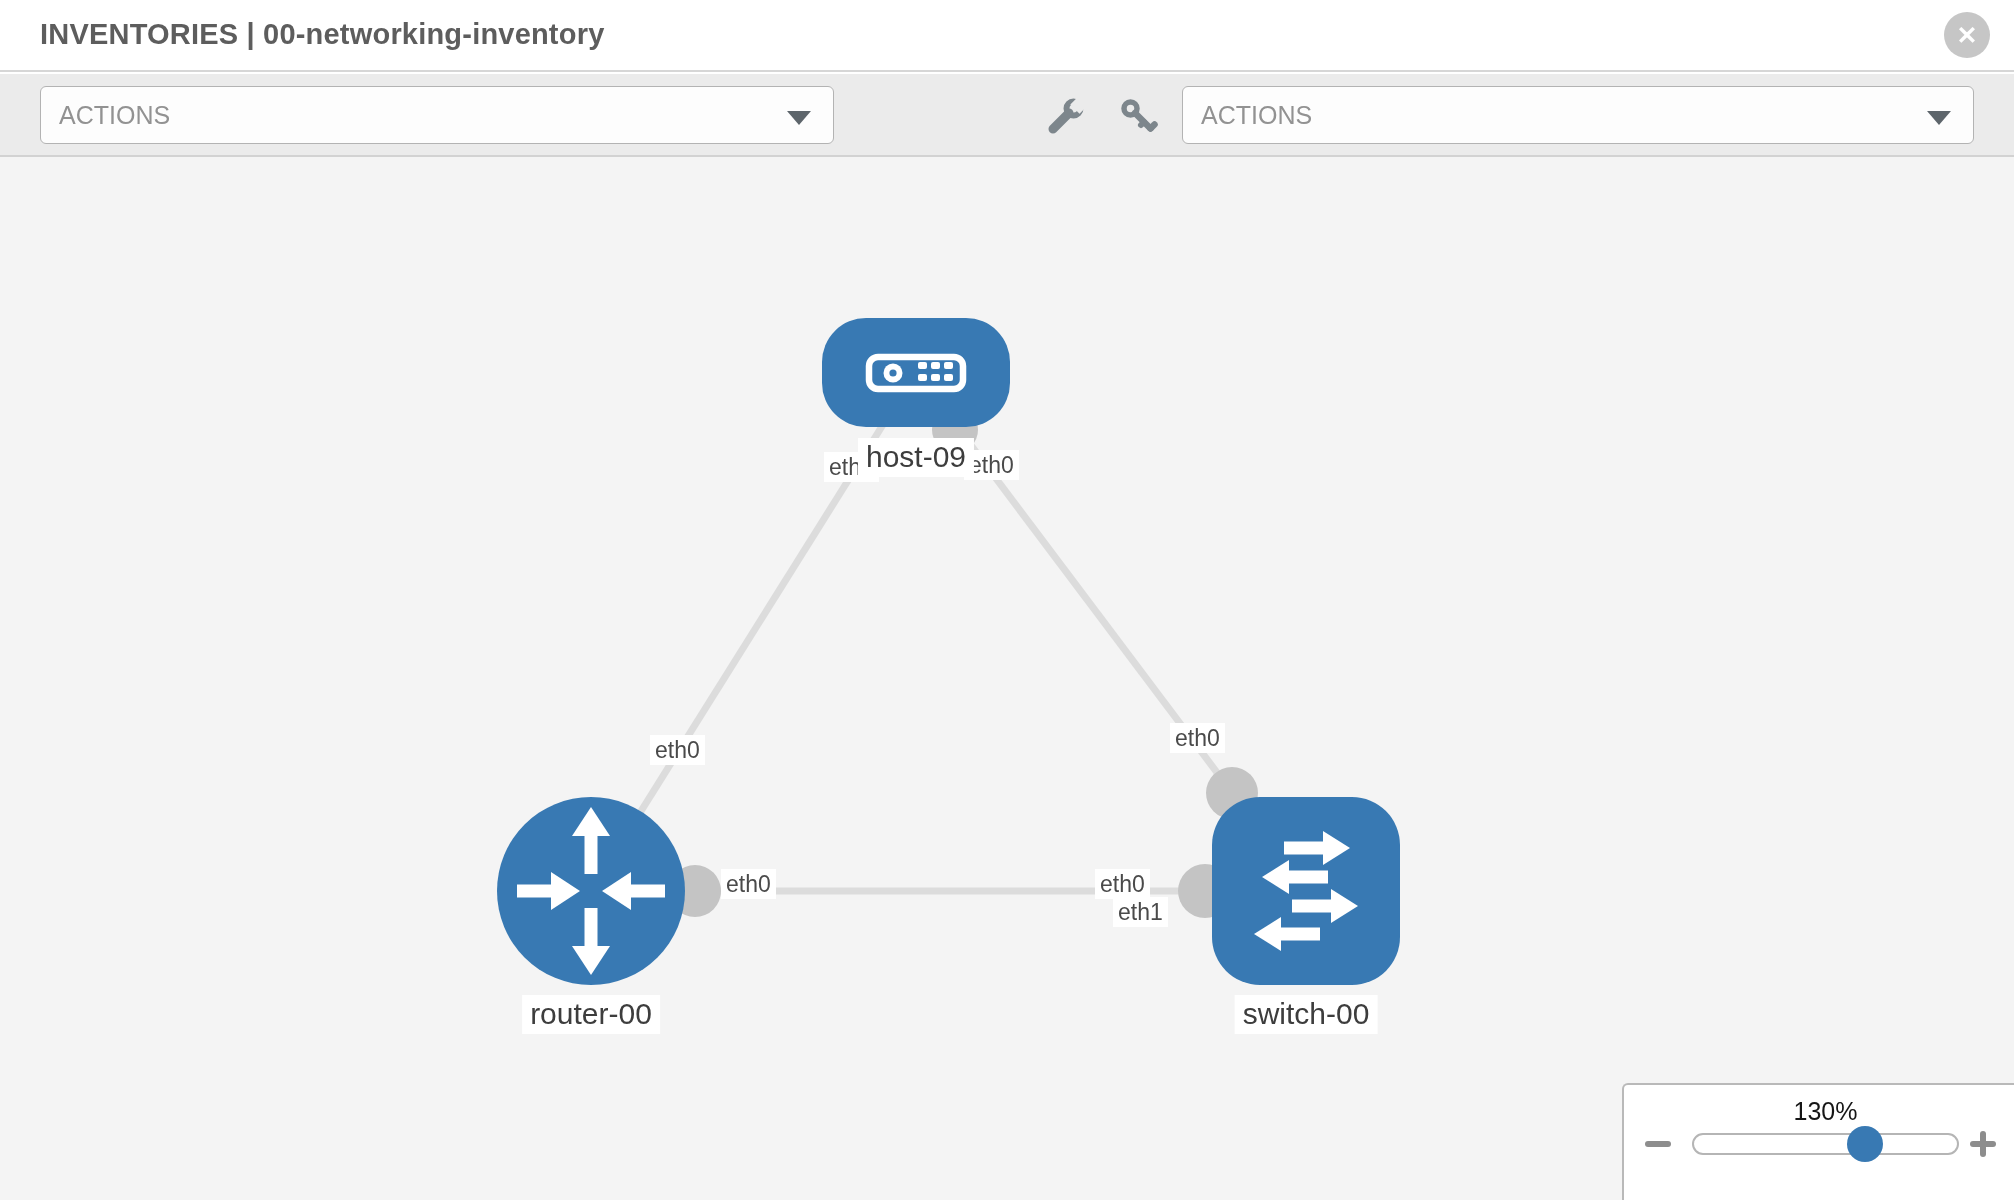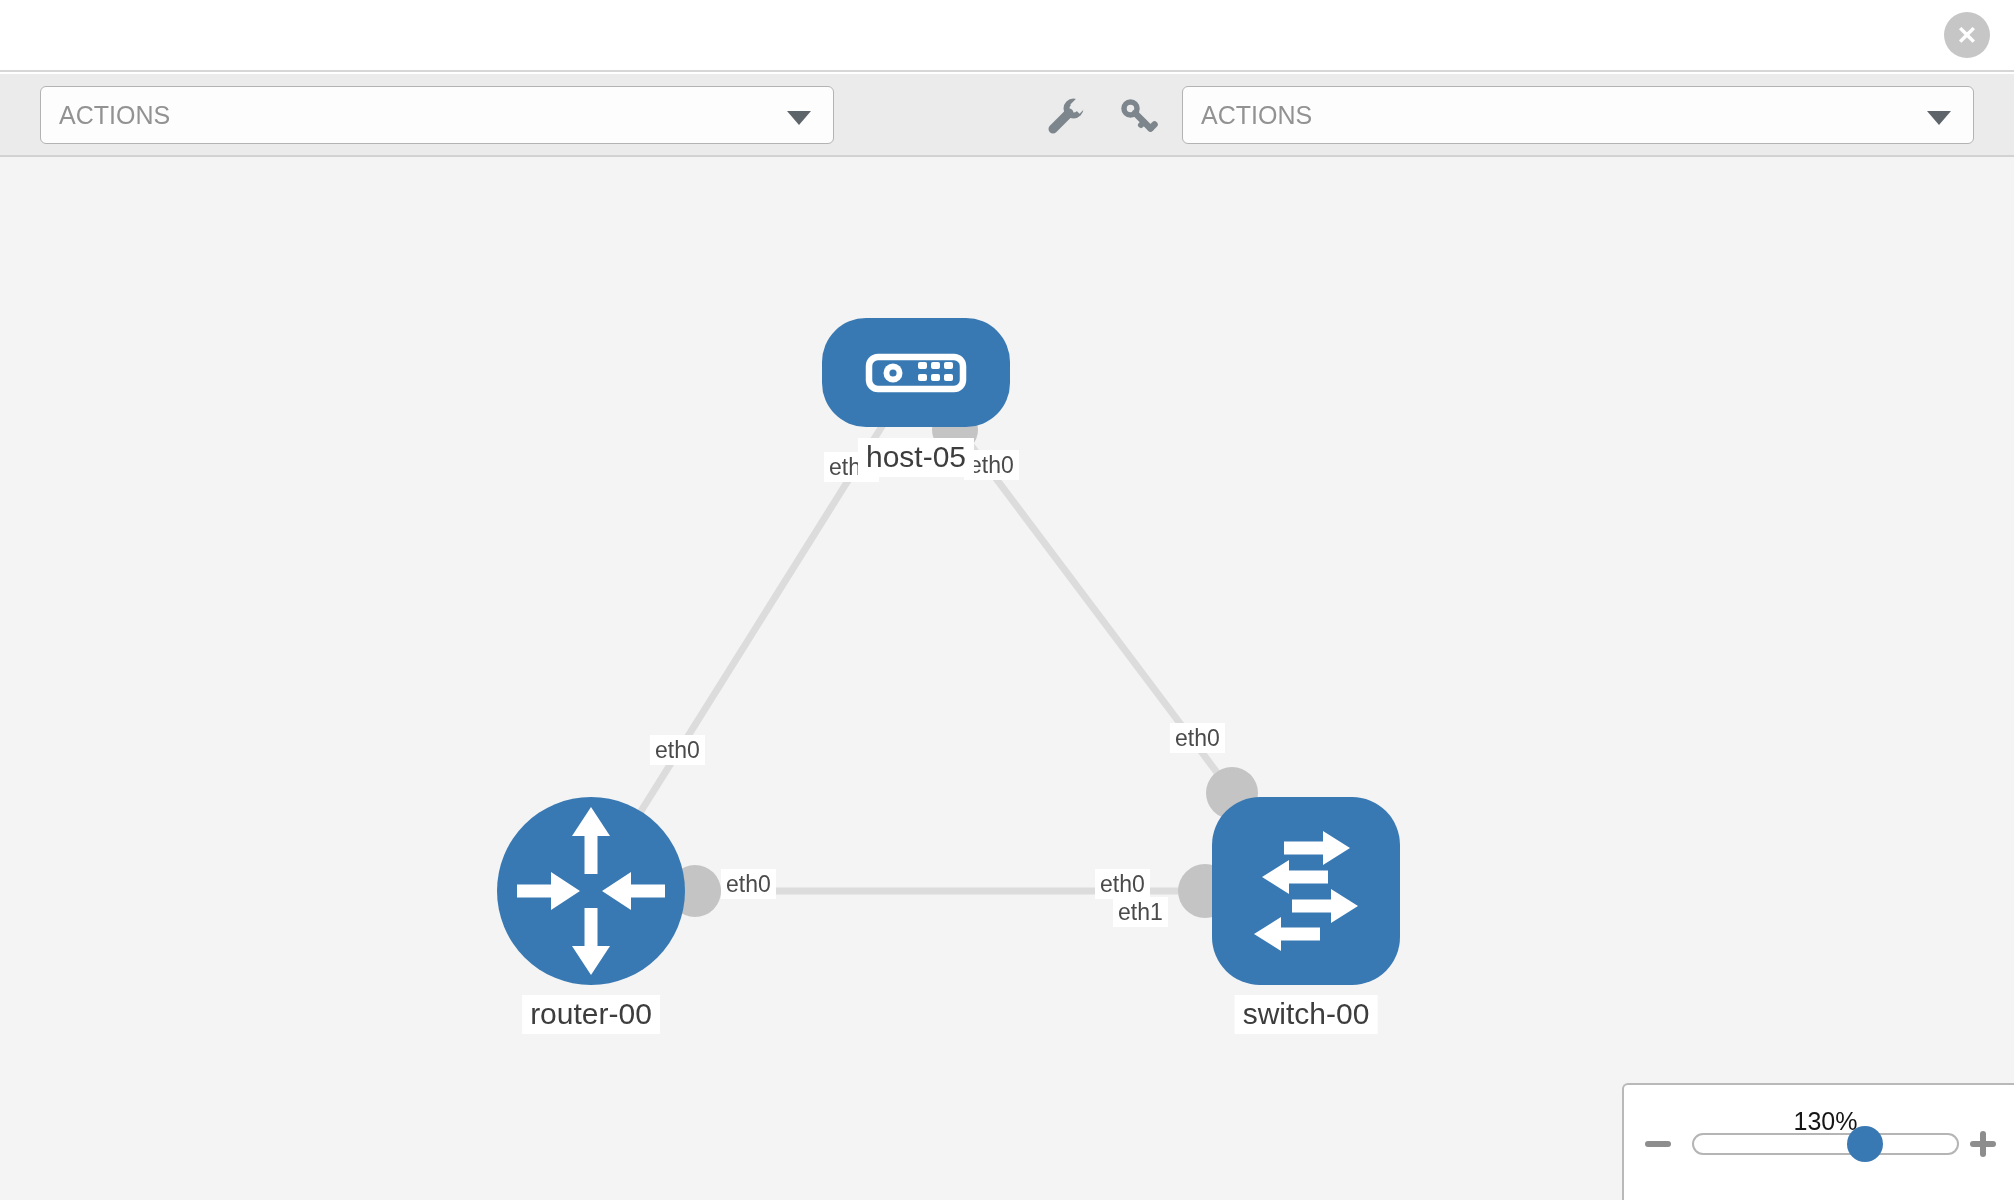--- a/index.html
+++ b/index.html
@@ -40,39 +40,40 @@
                 line-height:1.15; padding:2px 5px; white-space:nowrap; z-index:2; }
   .node-label { position:absolute; background:#ffffff; color:#3d3d3d; font-size:30px;
                 line-height:1.15; padding:2px 8px; transform:translateX(-50%);
                 white-space:nowrap; z-index:3; }
 
   
   .zoom-panel { position:absolute; left:1622px; top:1083px; width:392px; height:117px;
                 background:#ffffff; border:2px solid #b9b9b9; border-right:none;
                 border-bottom:none; border-radius:6px 0 0 0; }
   .zoom-value { position:absolute; left:68px; top:12px; width:267px; text-align:center;
-                font-size:25px; color:#161616;margin-top:10px; }
+                font-size:25px; color:#161616; }
   .zoom-minus, .zoom-plus { position:absolute; top:41px; width:36px; height:36px;
                 cursor:pointer; }
   .zoom-minus { left:16px; }
   .zoom-plus  { left:341px; }
   .hbar { position:absolute; left:5px; top:15px; width:26px; height:6px;
           border-radius:3px; background:#8d8d8d; }
   .vbar { position:absolute; left:15px; top:5px; width:6px; height:26px;
           border-radius:3px; background:#8d8d8d; }
   .zoom-track { position:absolute; left:68px; top:48px; width:267px; height:22px;
                 background:#ffffff; border:2px solid #b5b5b5; border-radius:11px;
                 cursor:pointer; }
   .zoom-handle { position:absolute; left:223px; top:41px; width:36px; height:36px;
                  border-radius:50%; background:#3879b3; cursor:grab; }
 </style>
 </head>
 <body>
 
 <div class="header">
+  <div class="page-title">INVENTORIES | 00-networking-inventory</div>
   <div class="close-btn">
     <span>✕</span>
   </div>
 </div>
 
 <div class="toolbar">
   <div class="select-box actions-box">
     <span>ACTIONS</span>
     <div class="caret"></div>
   </div>
@@ -154,21 +155,21 @@
   </svg>
 
   <span class="port-label" style="left:824px;  top:295px;">eth0</span>
   <span class="port-label" style="left:964px;  top:293px;">eth0</span>
   <span class="port-label" style="left:650px;  top:578px;">eth0</span>
   <span class="port-label" style="left:1170px; top:566px;">eth0</span>
   <span class="port-label" style="left:721px;  top:712px;">eth0</span>
   <span class="port-label" style="left:1095px; top:712px; z-index:1;">eth0</span>
   <span class="port-label" style="left:1113px; top:740px;">eth1</span>
 
-  <span class="node-label" style="left:916px;  top:281px;">host-05</span>
+  <span class="node-label" style="left:916px;  top:281px;">host-09</span>
   <span class="node-label" style="left:591px;  top:838px;">router-00</span>
   <span class="node-label" style="left:1306px; top:838px;text-align:right;">switch-00</span>
 </div>
 
 <div class="zoom-panel">
   <div class="zoom-value">130%</div>
   <div class="zoom-minus">
     <div class="hbar"></div>
   </div>
   <div class="zoom-track"></div>

